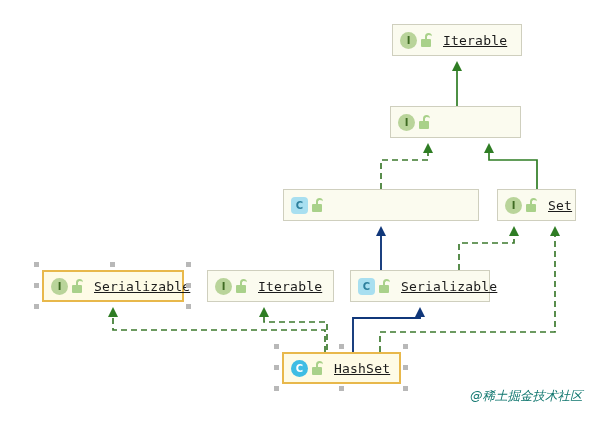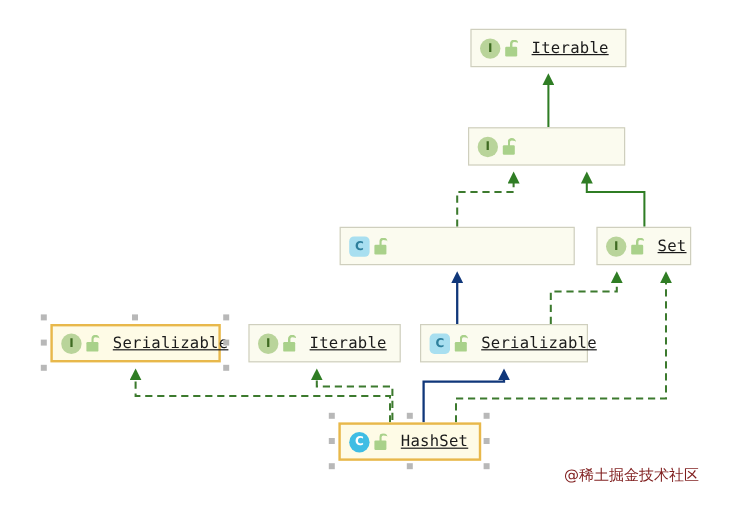--- a/index.html
+++ b/index.html
@@ -117,23 +117,24 @@
     height: 5px;
     background: #b8b8b8;
     z-index: 9;
   }
 
   
   .watermark {
     position: absolute;
     font-family: "DejaVu Sans", "Liberation Sans", sans-serif;
     font-size: 12.5px;
-    color: #7f1d1d;
+    color: #0f766e;
     white-space: nowrap;
     z-index: 2;
+    font-style: italic;
   }
 </style>
 </head>
 <body>
 
 <div id="canvas">
 
   <svg class="wires" viewBox="0 0 614 421" xmlns="http://www.w3.org/2000/svg">
     <defs>
       <marker id="arrow-green" markerWidth="11" markerHeight="10" refX="1" refY="5" orient="auto" markerUnits="userSpaceOnUse">

